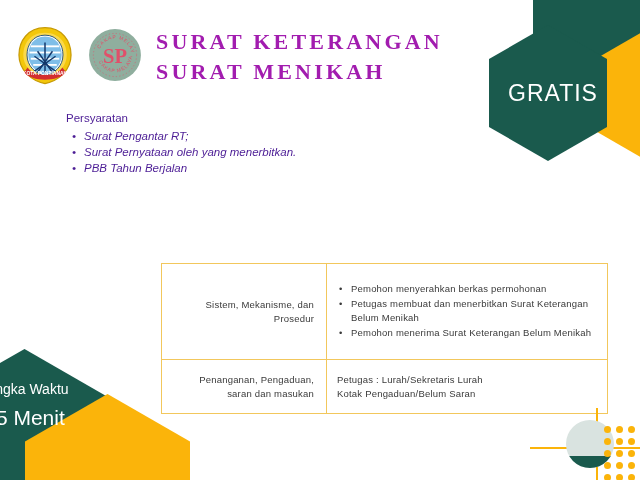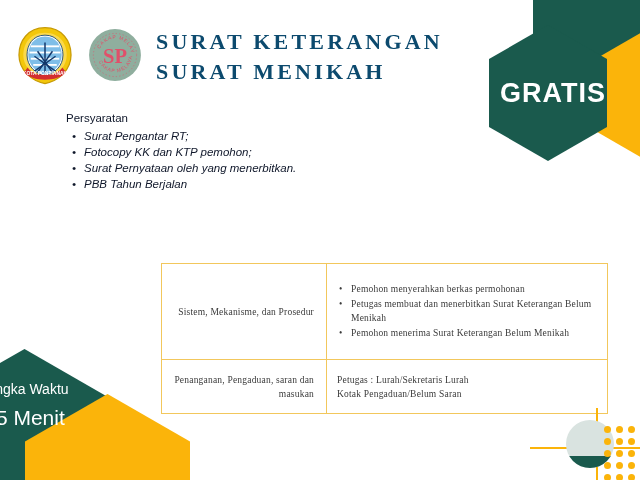--- a/index.html
+++ b/index.html
@@ -43,24 +43,23 @@
     background: #1A5A4D;
   }
   #gratis-label {
     position: absolute;
     left: 489px; top: 25px;
     width: 128px; height: 136px;
     display: flex;
     align-items: center;
     justify-content: center;
     color: #ffffff;
-    font-size: 27px;
+    font-size: 23px;
     letter-spacing: 1px;
     font-family: "Liberation Sans", sans-serif;
-    font-weight: bold;
   }
 
   
   #hex-bl-green {
     left: -58px; top: 349px;
     width: 165px; height: 190px;
     background: #1A5A4D;
   }
   #hex-bl-yellow {
     left: 25px; top: 394px;
@@ -99,30 +98,30 @@
     position: absolute;
     left: 156px; top: 27px;
     width: 330px;
   }
   #title-block .line {
     font-family: "Liberation Serif", serif;
     font-weight: bold;
     font-size: 22px;
     line-height: 30px;
     letter-spacing: 3.2px;
-    color: #0c4a6e;
+    color: #a21caf;
     white-space: nowrap;
   }
 
   
   #persyaratan {
     position: absolute;
     left: 66px; top: 110px;
     width: 330px;
-    color: #0f172a;
+    color: #4c1d95;
   }
   #persyaratan-heading {
     font-size: 11.5px;
     line-height: 16px;
     margin-bottom: 2px;
   }
   #persyaratan-list {
     list-style: none;
   }
   #persyaratan-list li {
@@ -144,21 +143,20 @@
     position: absolute;
     left: 161px; top: 263px;
     width: 447px;
     border-collapse: collapse;
     background: #ffffff;
   }
   #service-table td {
     border: 1px solid #F2C75C;
     vertical-align: middle;
     color: #3a3a3a;
-    font-family: Liberation Serif, serif;
   }
   #service-table td.col-label {
     width: 165px;
     text-align: right;
     font-size: 9.5px;
     line-height: 14px;
     padding: 8px 12px;
     letter-spacing: .2px;
   }
   #service-table td.col-value {
@@ -280,21 +278,20 @@
 
   <div id="title-block">
     <div class="line">SURAT KETERANGAN</div>
     <div class="line">SURAT MENIKAH</div>
   </div>
 
   <div id="persyaratan">
     <div id="persyaratan-heading">Persyaratan</div>
     <ul id="persyaratan-list">
       <li>Surat Pengantar RT;</li>
-      <li>Fotocopy KK dan KTP pemohon;</li>
       <li>Surat Pernyataan oleh yang menerbitkan.</li>
       <li>PBB Tahun Berjalan</li>
     </ul>
   </div>
 
   <table id="service-table">
     <tbody>
       <tr class="row-h1">
         <td class="col-label">Sistem, Mekanisme, dan Prosedur</td>
         <td class="col-value">

